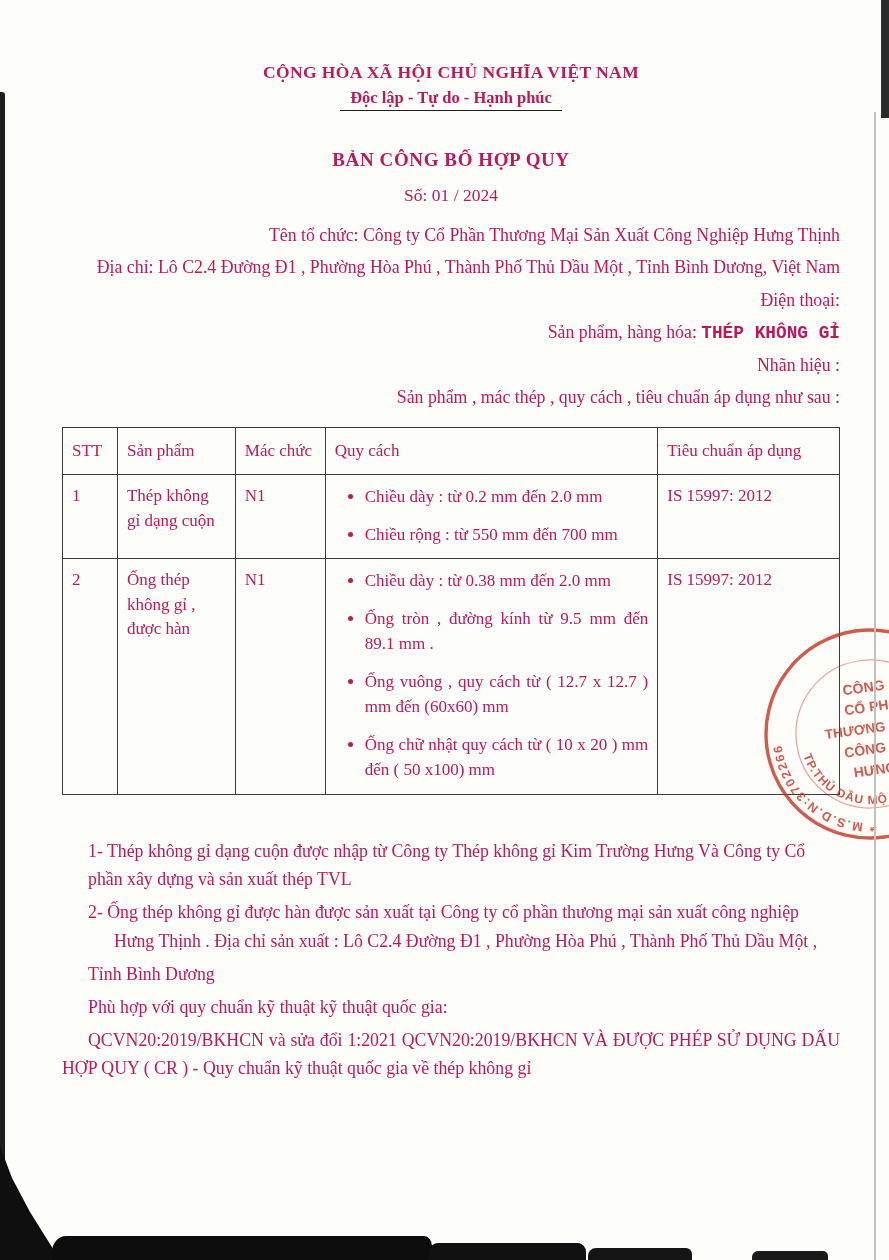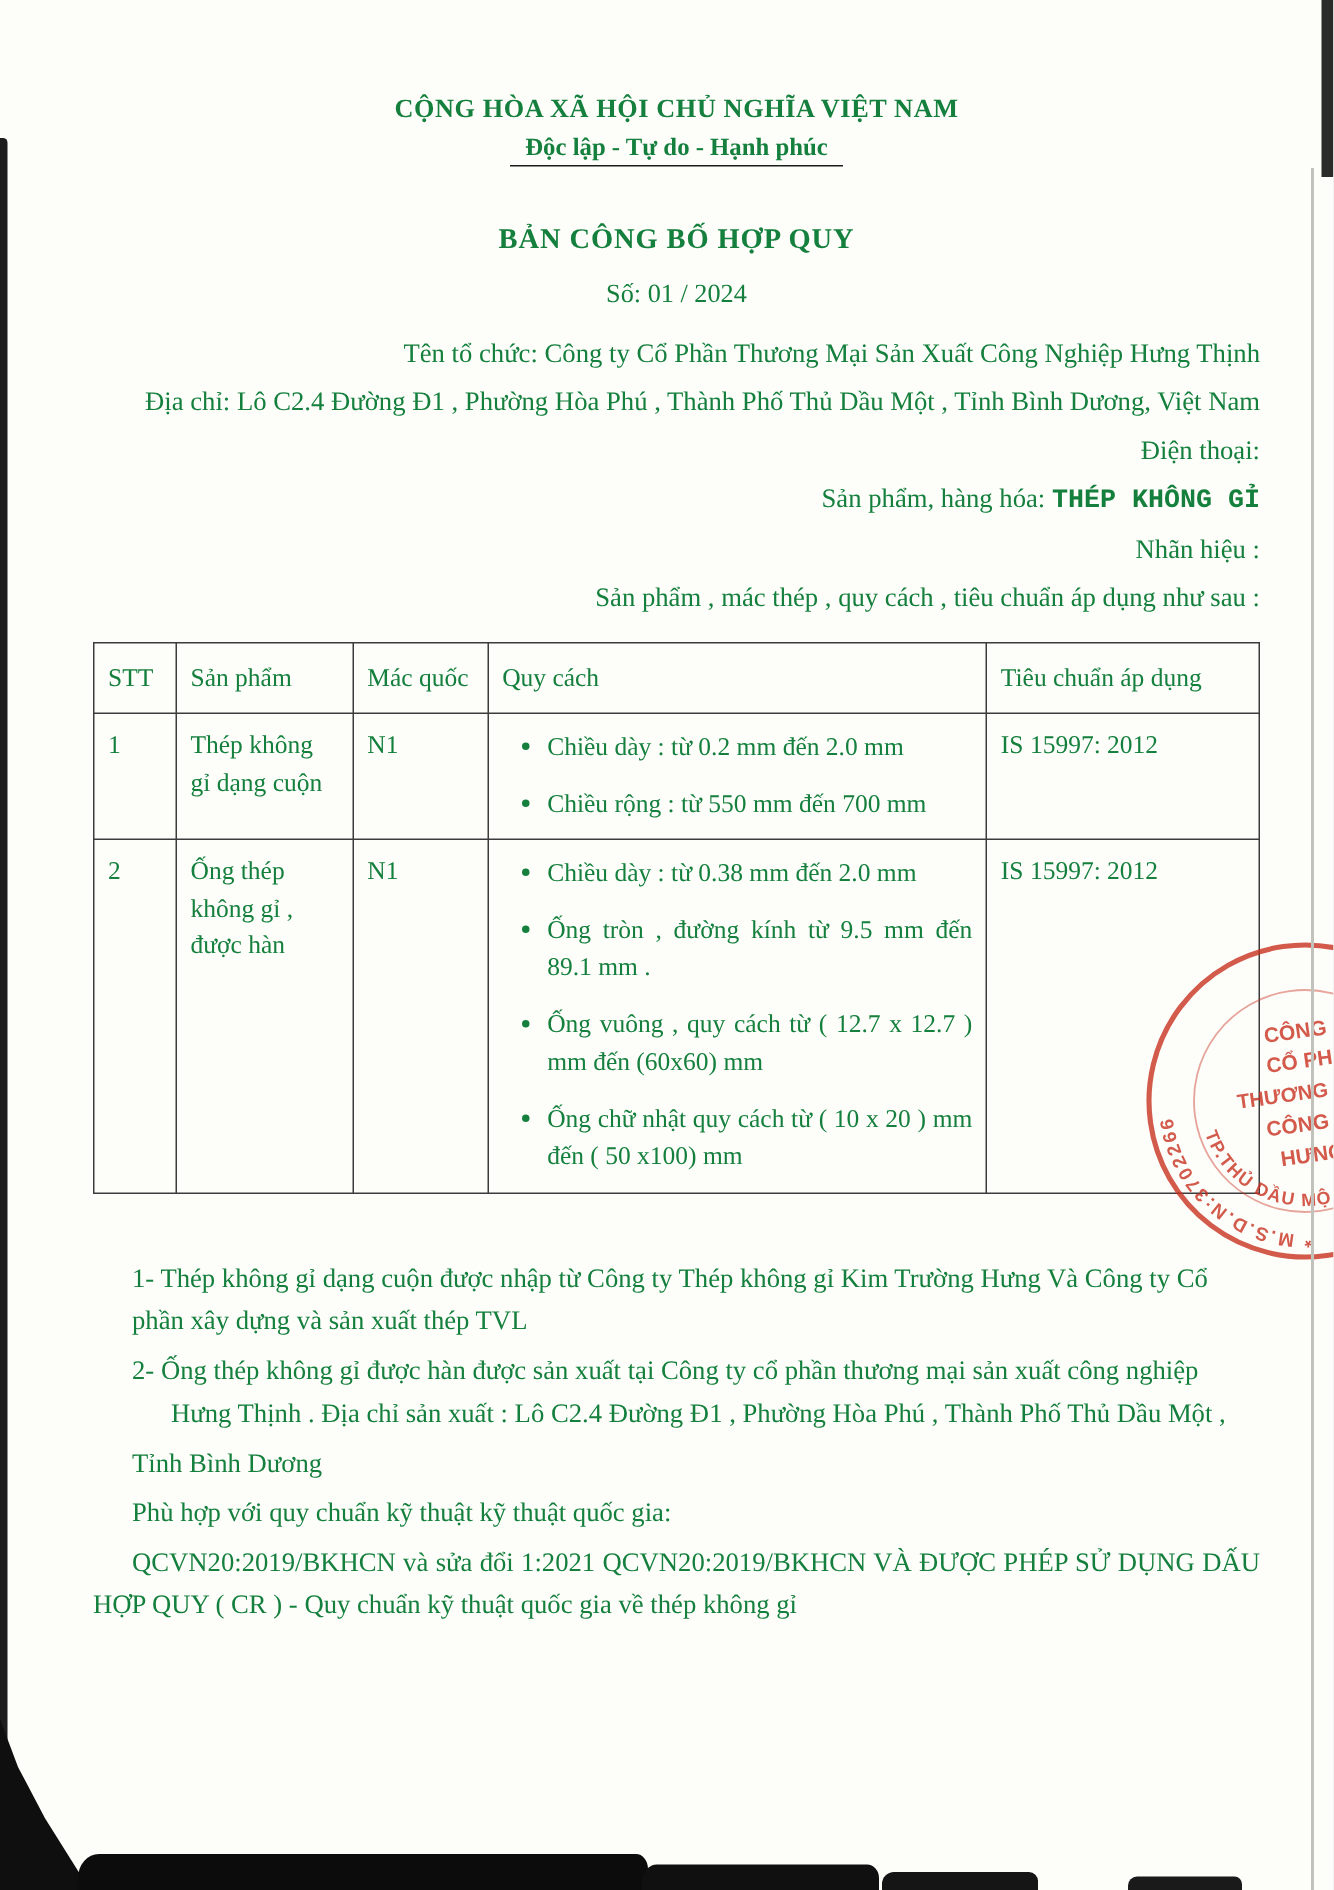--- a/index.html
+++ b/index.html
@@ -3,21 +3,21 @@
 <meta charset="utf-8">
 <style>
   * { margin:0; padding:0; box-sizing:border-box; }
   html,body { background:#e9e9e9; }
   .page {
     position:relative;
     width:889px; height:1260px;
     background:#fdfdfa;
     overflow:hidden;
     font-family:"Liberation Serif", serif;
-    color:#15803d;
+    color:#be185d;
     margin:0 auto;
   }
   .content {
     position:absolute;
     left:62px; top:62px;
     width:778px;
   }
   .doc-header { text-align:center; }
   .country { font-weight:bold; font-size:17.5px; letter-spacing:.4px; }
   .motto {
@@ -143,21 +143,21 @@
         <col style="width:55px">
         <col style="width:118px">
         <col style="width:90px">
         <col style="width:333px">
         <col style="width:182px">
       </colgroup>
       <thead>
         <tr>
           <th class="c-stt">STT</th>
           <th>Sản phẩm</th>
-          <th>Mác quốc</th>
+          <th>Mác chức</th>
           <th>Quy cách</th>
           <th>Tiêu chuẩn áp dụng</th>
         </tr>
       </thead>
       <tbody>
         <tr>
           <td class="c-stt">1</td>
           <td class="c-product">Thép không gỉ dạng cuộn</td>
           <td class="c-grade">N1</td>
           <td>

